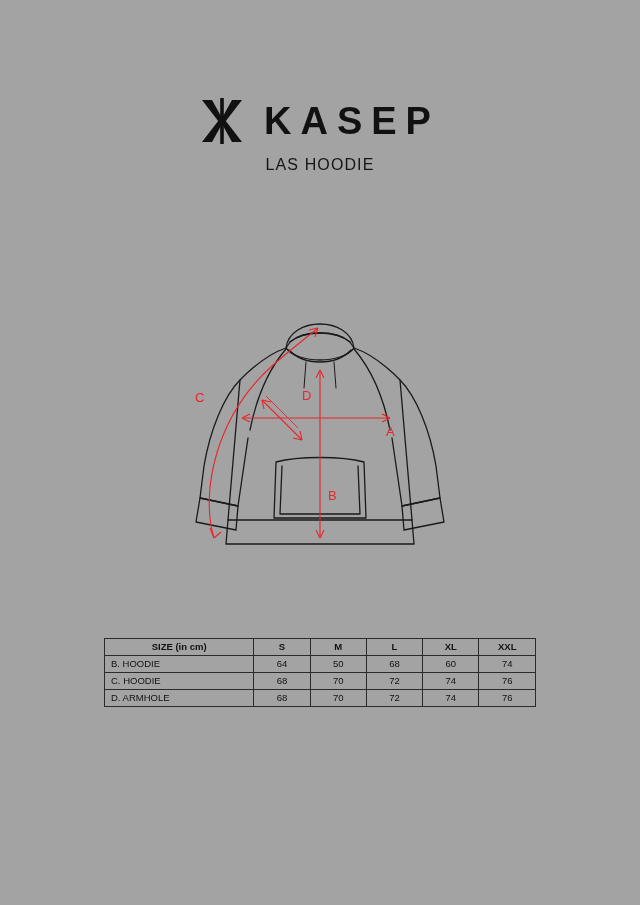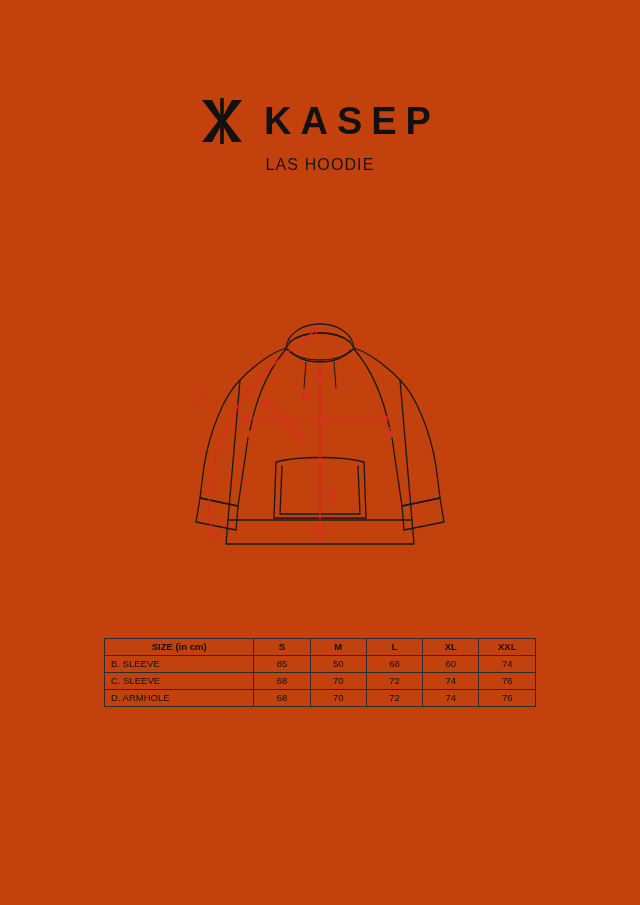--- a/index.html
+++ b/index.html
@@ -11,21 +11,21 @@
     height: 905px;
     background: #ffffff;
     font-family: "Liberation Sans", sans-serif;
     color: #1a1a1a;
     overflow: hidden;
   }
   .page {
     position: relative;
     width: 640px;
     height: 905px;
-    background: #c2410c;
+    background: #a3a3a3;
   }
 
   
   .brand {
     position: absolute;
     top: 96px;
     left: 0;
     width: 640px;
     text-align: center;
     display: flex;
@@ -200,29 +200,29 @@
           <th class="row-head">SIZE (in cm)</th>
           <th class="col-head">S</th>
           <th class="col-head">M</th>
           <th class="col-head">L</th>
           <th class="col-head">XL</th>
           <th class="col-head">XXL</th>
         </tr>
       </thead>
       <tbody>
         <tr>
-          <td class="row-head">B. SLEEVE</td>
-          <td class="val">85</td>
+          <td class="row-head">B. HOODIE</td>
+          <td class="val">64</td>
           <td class="val">50</td>
           <td class="val">68</td>
           <td class="val">60</td>
           <td class="val">74</td>
         </tr>
         <tr>
-          <td class="row-head">C. SLEEVE</td>
+          <td class="row-head">C. HOODIE</td>
           <td class="val">68</td>
           <td class="val">70</td>
           <td class="val">72</td>
           <td class="val">74</td>
           <td class="val">76</td>
         </tr>
         <tr>
           <td class="row-head">D. ARMHOLE</td>
           <td class="val">68</td>
           <td class="val">70</td>

